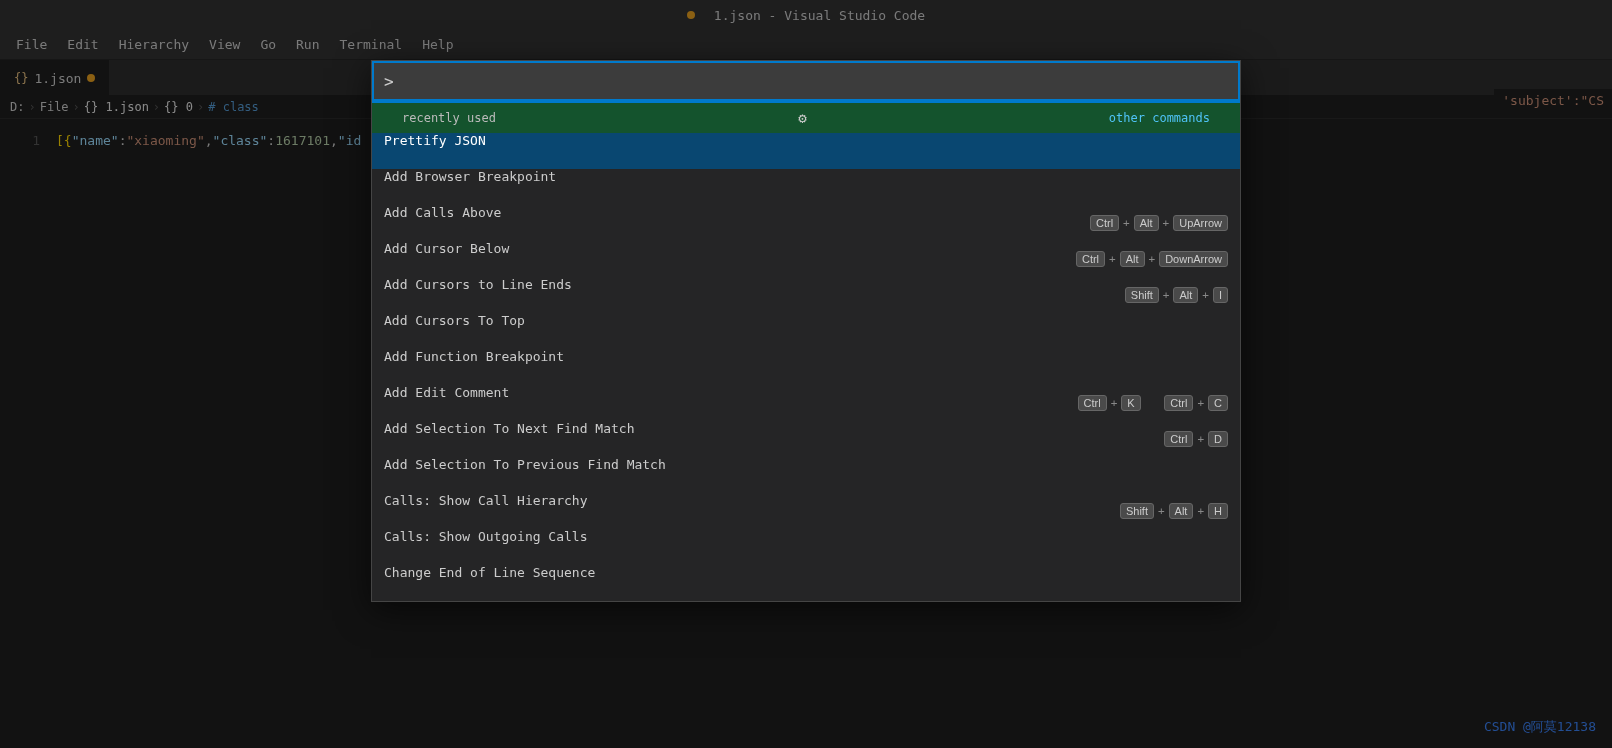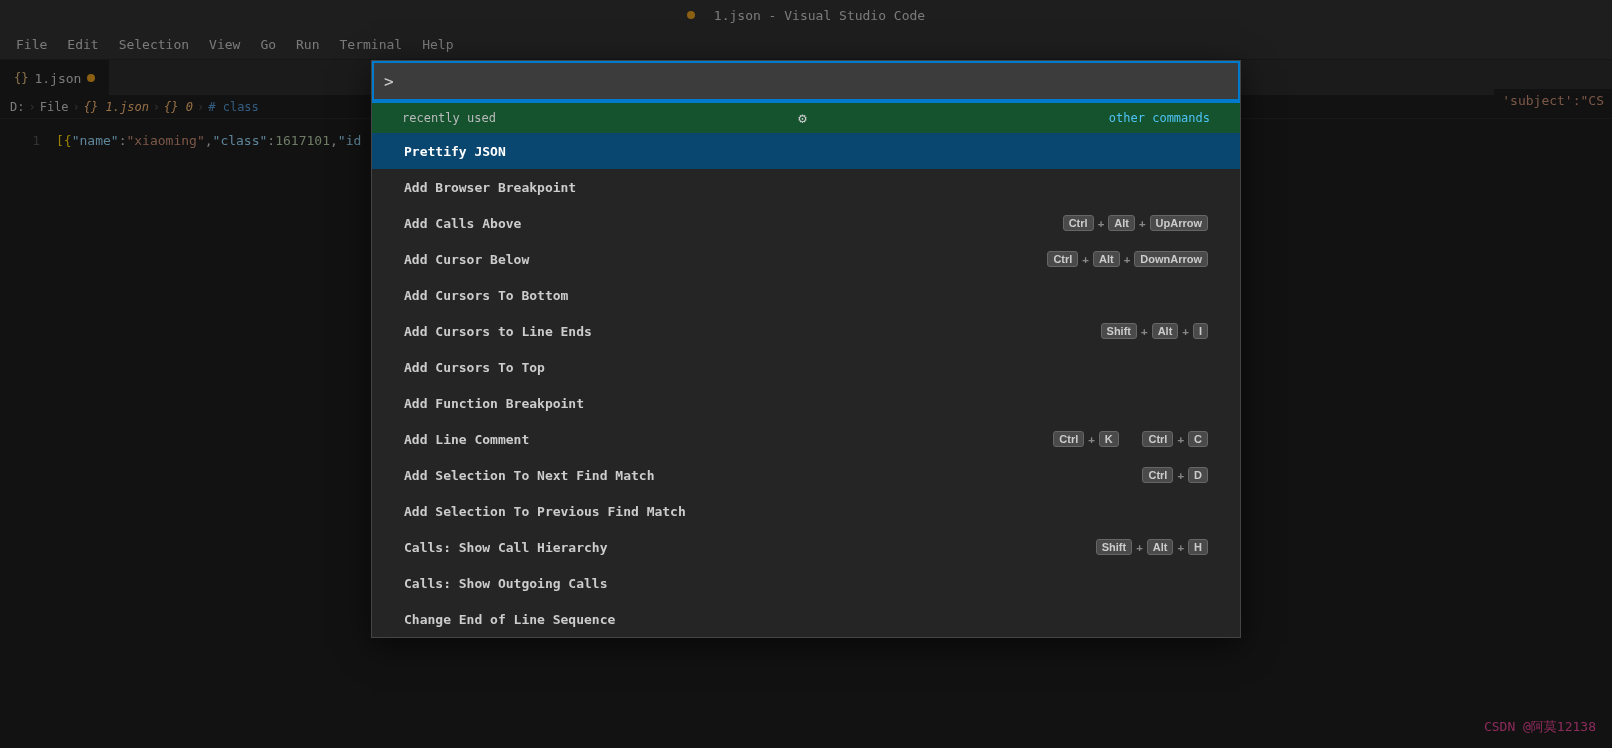--- a/index.html
+++ b/index.html
@@ -93,21 +93,21 @@
       display: flex;
       align-items: center;
       padding: 0 10px;
       font-size: 12px;
       color: #888;
       gap: 4px;
       border-bottom: 1px solid #2a2a2a;
     }
     .breadcrumb-sep { color: #555; }
     .breadcrumb-item { color: #cccccc; }
-    .breadcrumb-curly { color: #fdba74; font-style: italic; }
+    .breadcrumb-curly { color: #e5e5e5; }
     .breadcrumb-hash { color: #569cd6; }
 
     
     .editor-area {
       background: #1e1e1e;
       padding: 10px 0;
       font-family: Consolas, monospace;
       font-size: 14px;
     }
     .editor-line {
@@ -133,21 +133,21 @@
     .json-number { color: #b5cea8; }
     .json-bracket { color: #ffd700; }
     .json-colon { color: #cccccc; }
 
     
     .watermark {
       position: absolute;
       bottom: 12px;
       right: 16px;
       font-size: 13px;
-      color: #ec4899;
+      color: #3b82f6;
     }
 
     
     .command-palette-overlay {
       position: absolute;
       top: 0;
       left: 0;
       right: 0;
       bottom: 0;
       background: rgba(0,0,0,0.4);
@@ -214,28 +214,26 @@
       text-decoration: none;
     }
 
     .command-list {
       max-height: 520px;
       overflow-y: auto;
     }
 
     .command-item {
       display: flex;
-      align-items: center;
       justify-content: space-between;
-      padding: 0 32px;
+      padding: 0 12px;
       height: 36px;
       cursor: pointer;
       font-size: 13px;
       color: #cccccc;
-      font-weight: bold;
     }
     .command-item.selected {
       background: #094771;
       color: #ffffff;
     }
 
     .command-label {
       flex: 1;
     }
 
@@ -265,21 +263,21 @@
 <div class="title-bar">
   <span class="title-bar-text">
     <span class="title-dot"></span>
     <span>1.json - Visual Studio Code</span>
   </span>
 </div>
 
 <div class="menu-bar">
   <span class="menu-item">File</span>
   <span class="menu-item">Edit</span>
-  <span class="menu-item">Selection</span>
+  <span class="menu-item">Hierarchy</span>
   <span class="menu-item">View</span>
   <span class="menu-item">Go</span>
   <span class="menu-item">Run</span>
   <span class="menu-item">Terminal</span>
   <span class="menu-item">Help</span>
 </div>
 
 <div class="tab-bar">
   <div class="tab">
     <span class="tab-icon">{}</span>
@@ -352,23 +350,20 @@
         <span class="command-label">Add Cursor Below</span>
         <span class="shortcut-keys">
           <span class="key-badge">Ctrl</span>
           <span class="key-plus">+</span>
           <span class="key-badge">Alt</span>
           <span class="key-plus">+</span>
           <span class="key-badge">DownArrow</span>
         </span>
       </div>
 
-      <div class="command-item">
-        <span class="command-label">Add Cursors To Bottom</span>
-      </div>
 
       <div class="command-item">
         <span class="command-label">Add Cursors to Line Ends</span>
         <span class="shortcut-keys">
           <span class="key-badge">Shift</span>
           <span class="key-plus">+</span>
           <span class="key-badge">Alt</span>
           <span class="key-plus">+</span>
           <span class="key-badge">I</span>
         </span>
@@ -376,21 +371,21 @@
 
       <div class="command-item">
         <span class="command-label">Add Cursors To Top</span>
       </div>
 
       <div class="command-item">
         <span class="command-label">Add Function Breakpoint</span>
       </div>
 
       <div class="command-item">
-        <span class="command-label">Add Line Comment</span>
+        <span class="command-label">Add Edit Comment</span>
         <span class="shortcut-keys">
           <span class="key-badge">Ctrl</span>
           <span class="key-plus">+</span>
           <span class="key-badge">K</span>
           &nbsp;&nbsp;
           <span class="key-badge">Ctrl</span>
           <span class="key-plus">+</span>
           <span class="key-badge">C</span>
         </span>
       </div>

